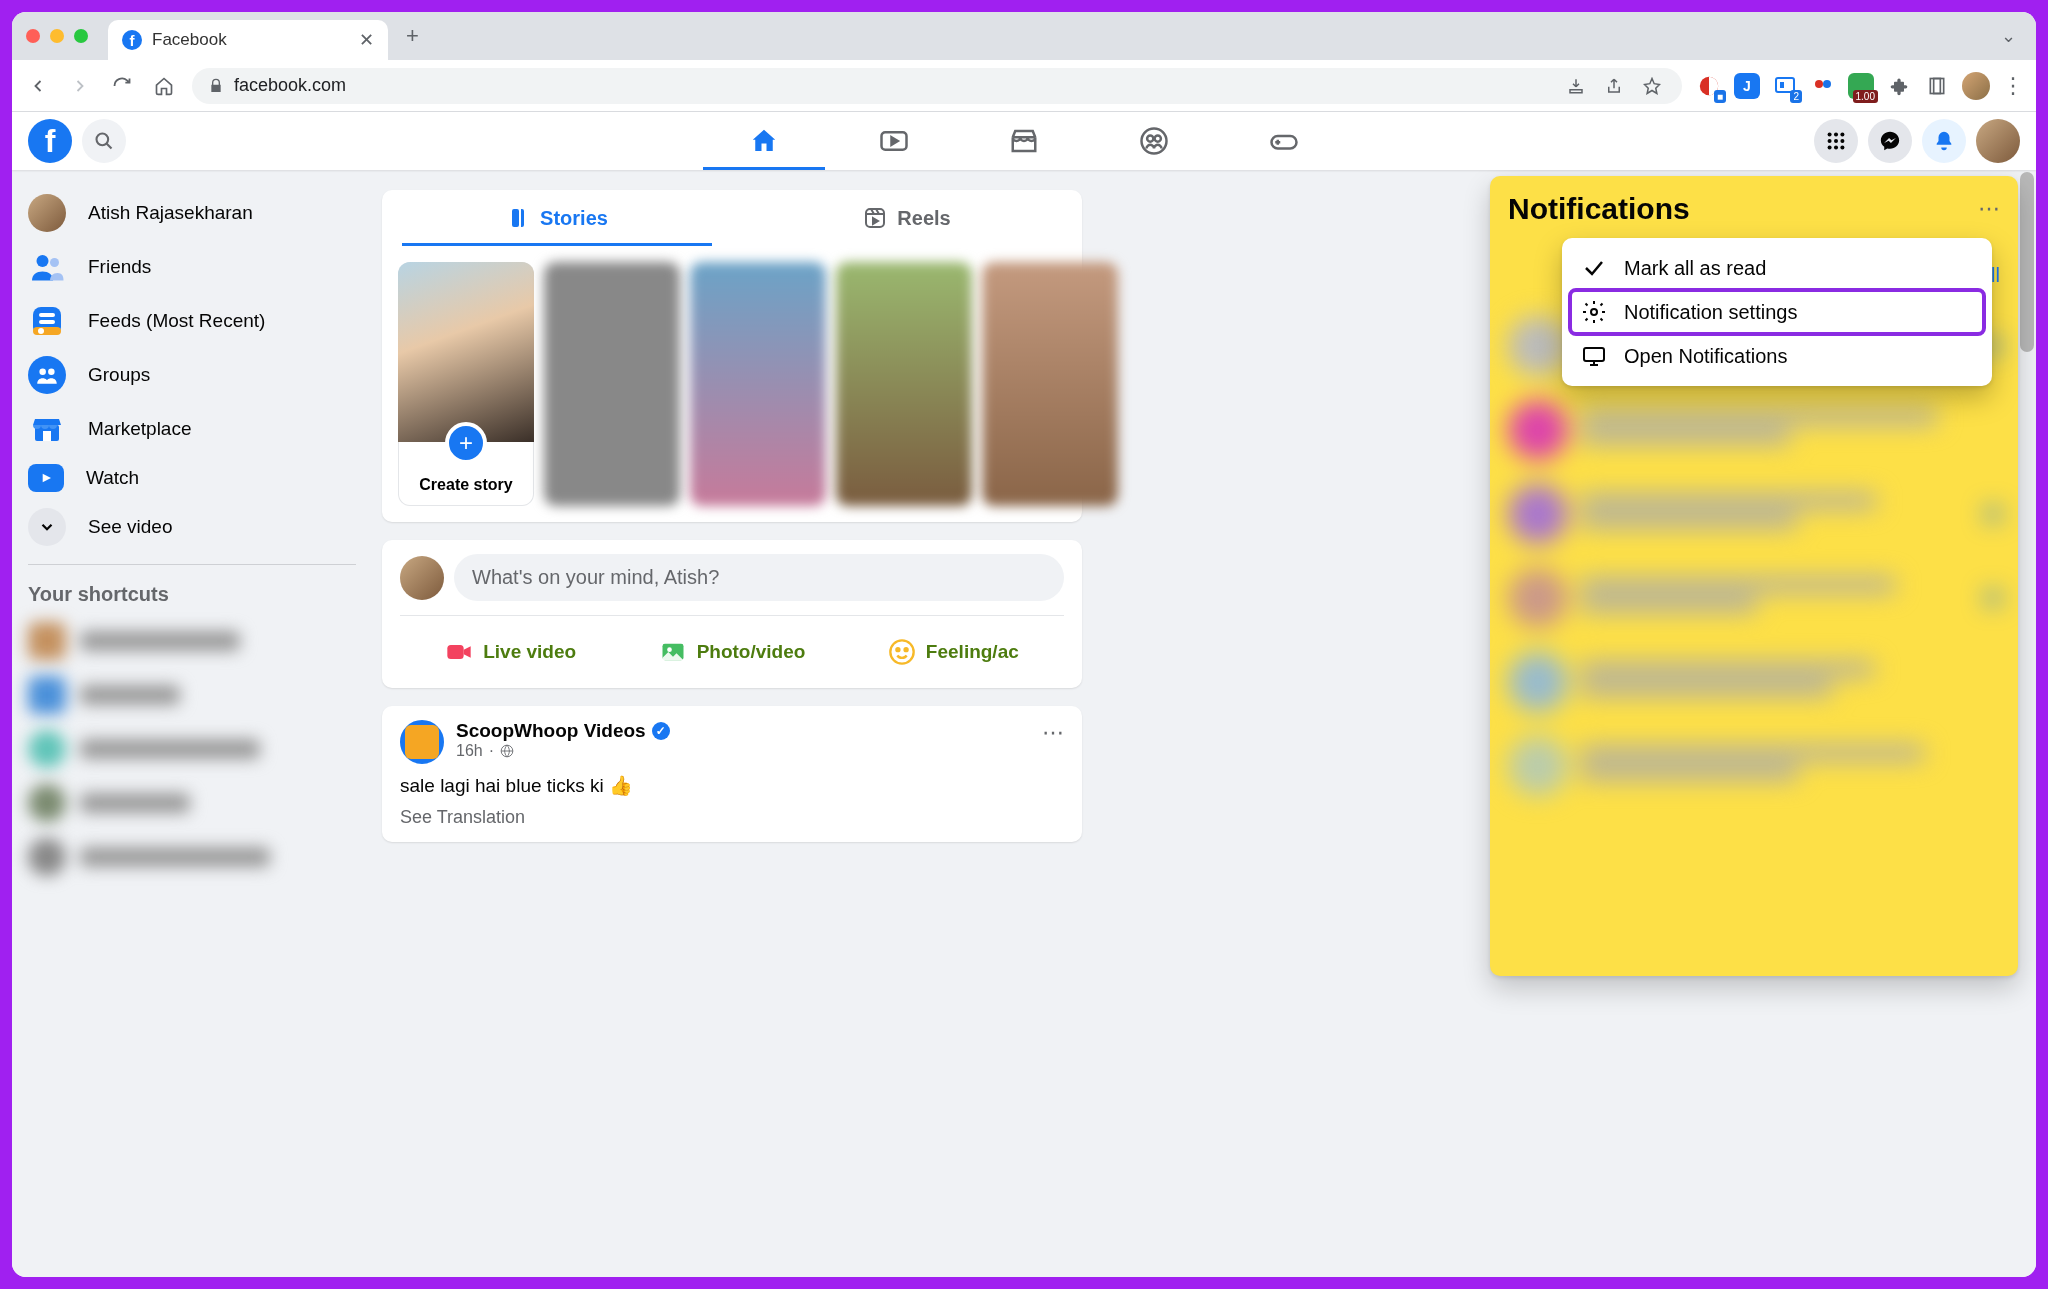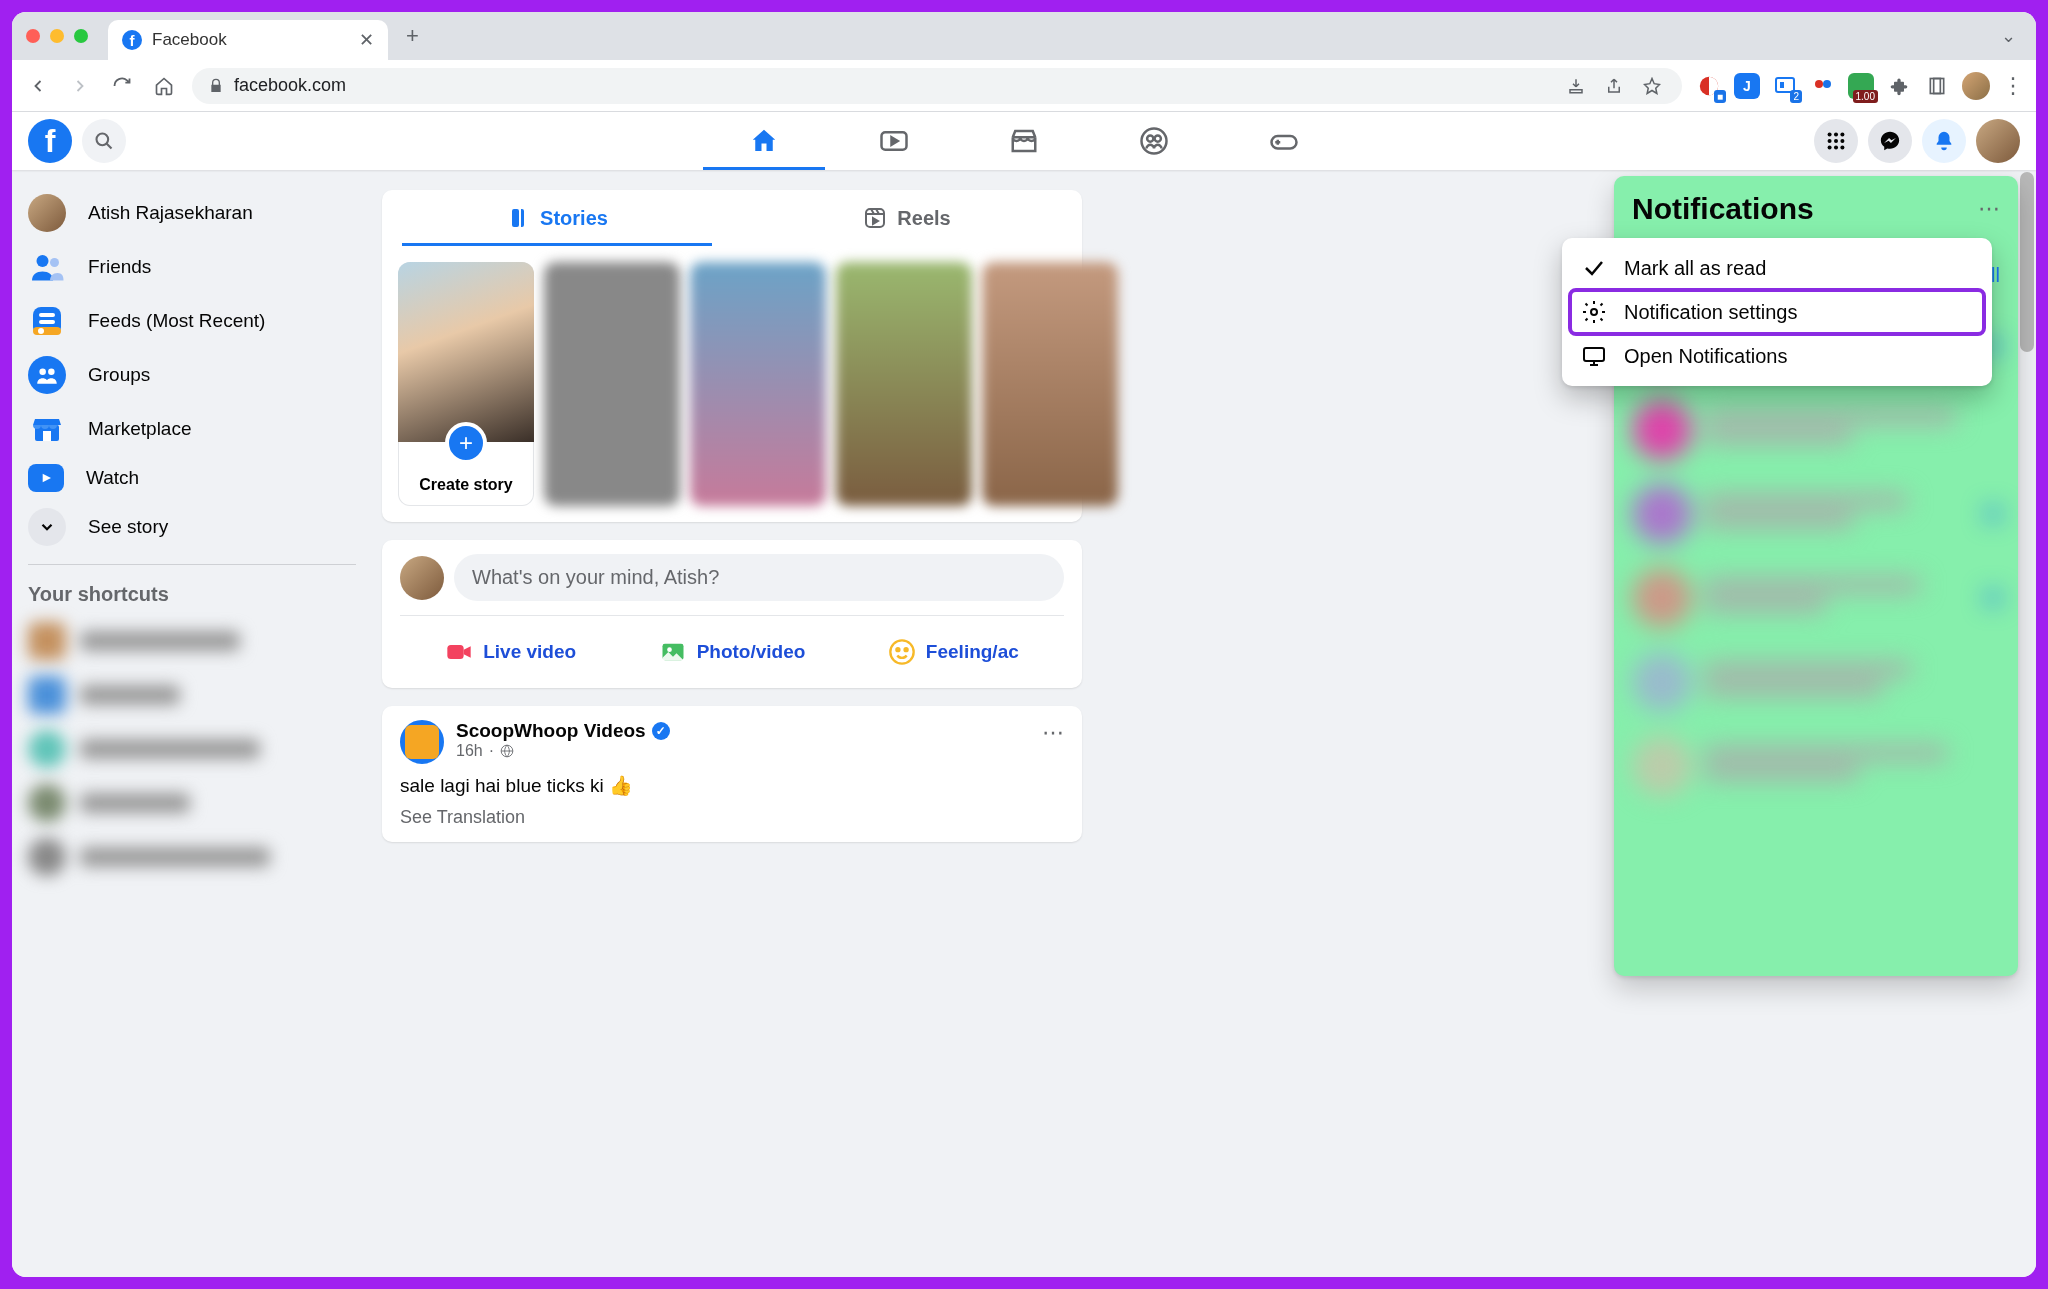--- a/index.html
+++ b/index.html
@@ -146,42 +146,42 @@
   .story.blur2 { background:linear-gradient(#6ba3c7,#c77a9a); filter:blur(6px);}
   .story.blur3 { background:linear-gradient(#9ab86f,#7a5c3f); filter:blur(6px);}
   .story.blur4 { background:linear-gradient(#c49a7f,#8a6548); filter:blur(6px);}
 
   .compose { padding:14px 18px;}
   .compose-row { display:flex; gap:10px; align-items:center;}
   .compose-avatar { width:44px; height:44px; border-radius:50%; background:linear-gradient(135deg,#c8a882,#7d5a3c);}
   .compose-input { flex:1; background:#f0f2f5; border-radius:24px; padding:12px 18px; font-size:20px; color:#65676b;}
   .compose-divider { border-top:1px solid #e4e6e9; margin:14px 0;}
   .compose-actions { display:flex;}
-  .compose-action { flex:1; display:flex; align-items:center; justify-content:center; gap:10px; padding:8px; font-size:19px; font-weight:600; color:#1d4ed8;}
+  .compose-action { flex:1; display:flex; align-items:center; justify-content:center; gap:10px; padding:8px; font-size:19px; font-weight:600; color:#4d7c0f;}
   .ca-icon { width:28px; height:28px; display:flex;align-items:center;justify-content:center; font-size:26px;}
 
   .post { padding:14px 18px;}
   .post-head { display:flex; gap:12px; align-items:flex-start;}
   .post-avatar { width:44px; height:44px; border-radius:50%; background:#1877f2; border: 2px solid var(--fb-blue); display:flex;align-items:center;justify-content:center;}
   .post-avatar-inner { width:34px; height:34px; background:#f5a623; border-radius:6px;}
   .post-name { font-size:19px; font-weight:600; color:var(--fb-text); display:flex; align-items:center; gap:6px;}
   .verified { width:18px; height:18px; border-radius:50%; background:var(--fb-blue); color:#fff; display:flex;align-items:center;justify-content:center; font-size:12px;}
   .post-meta { font-size:16px; color:#65676b; display:flex; align-items:center; gap:6px;}
   .post-more { margin-left:auto; color:#65676b; font-size:22px;}
   .post-text { font-size:19px; color:var(--fb-text); margin-top:10px;}
   .post-trans { font-size:18px; color:#65676b; margin-top:10px;}
 
   
   .notif-panel {
     position:absolute;
     top:6px;
     right:18px;
-    width:404px;
+    width:528px;
     height: 800px;
-    background:#86efac;
+    background:#fde047;
     border-radius:10px;
     box-shadow: 0 12px 28px rgba(0,0,0,0.2), 0 2px 4px rgba(0,0,0,0.1);
     z-index:10;
     overflow:hidden;
   }
   .notif-inner { height:100%; overflow:hidden;}
   .notif-head { display:flex; align-items:center; padding:16px 18px 8px;}
   .notif-title { font-size:30px; font-weight:700; color:var(--fb-text);}
   .notif-dots { margin-left:auto; color:#65676b; font-size:22px;}
   .notif-blur-area { filter:blur(12px); padding:10px 18px;}
@@ -448,21 +448,21 @@
             </svg>
           </div>
         <span>Watch</span>
       </div>
       <div class="left-item">
         <div class="left-icon more">
             <svg width="18" height="18" viewBox="0 0 24 24" fill="none" stroke="currentColor" stroke-width="3">
               <path d="M6 9l6 6 6-6"></path>
             </svg>
           </div>
-        <span>See story</span>
+        <span>See video</span>
       </div>
       <div class="left-divider"></div>
       <div class="left-heading">Your shortcuts</div>
       <div class="blur-item">
           <div class="blur-icon" style="background:#c4915f;"></div>
           <div class="blur-text"></div>
         </div>
       <div class="blur-item">
           <div class="blur-icon" style="background:#4a90d9;"></div>
           <div class="blur-text" style="width:100px;"></div>

